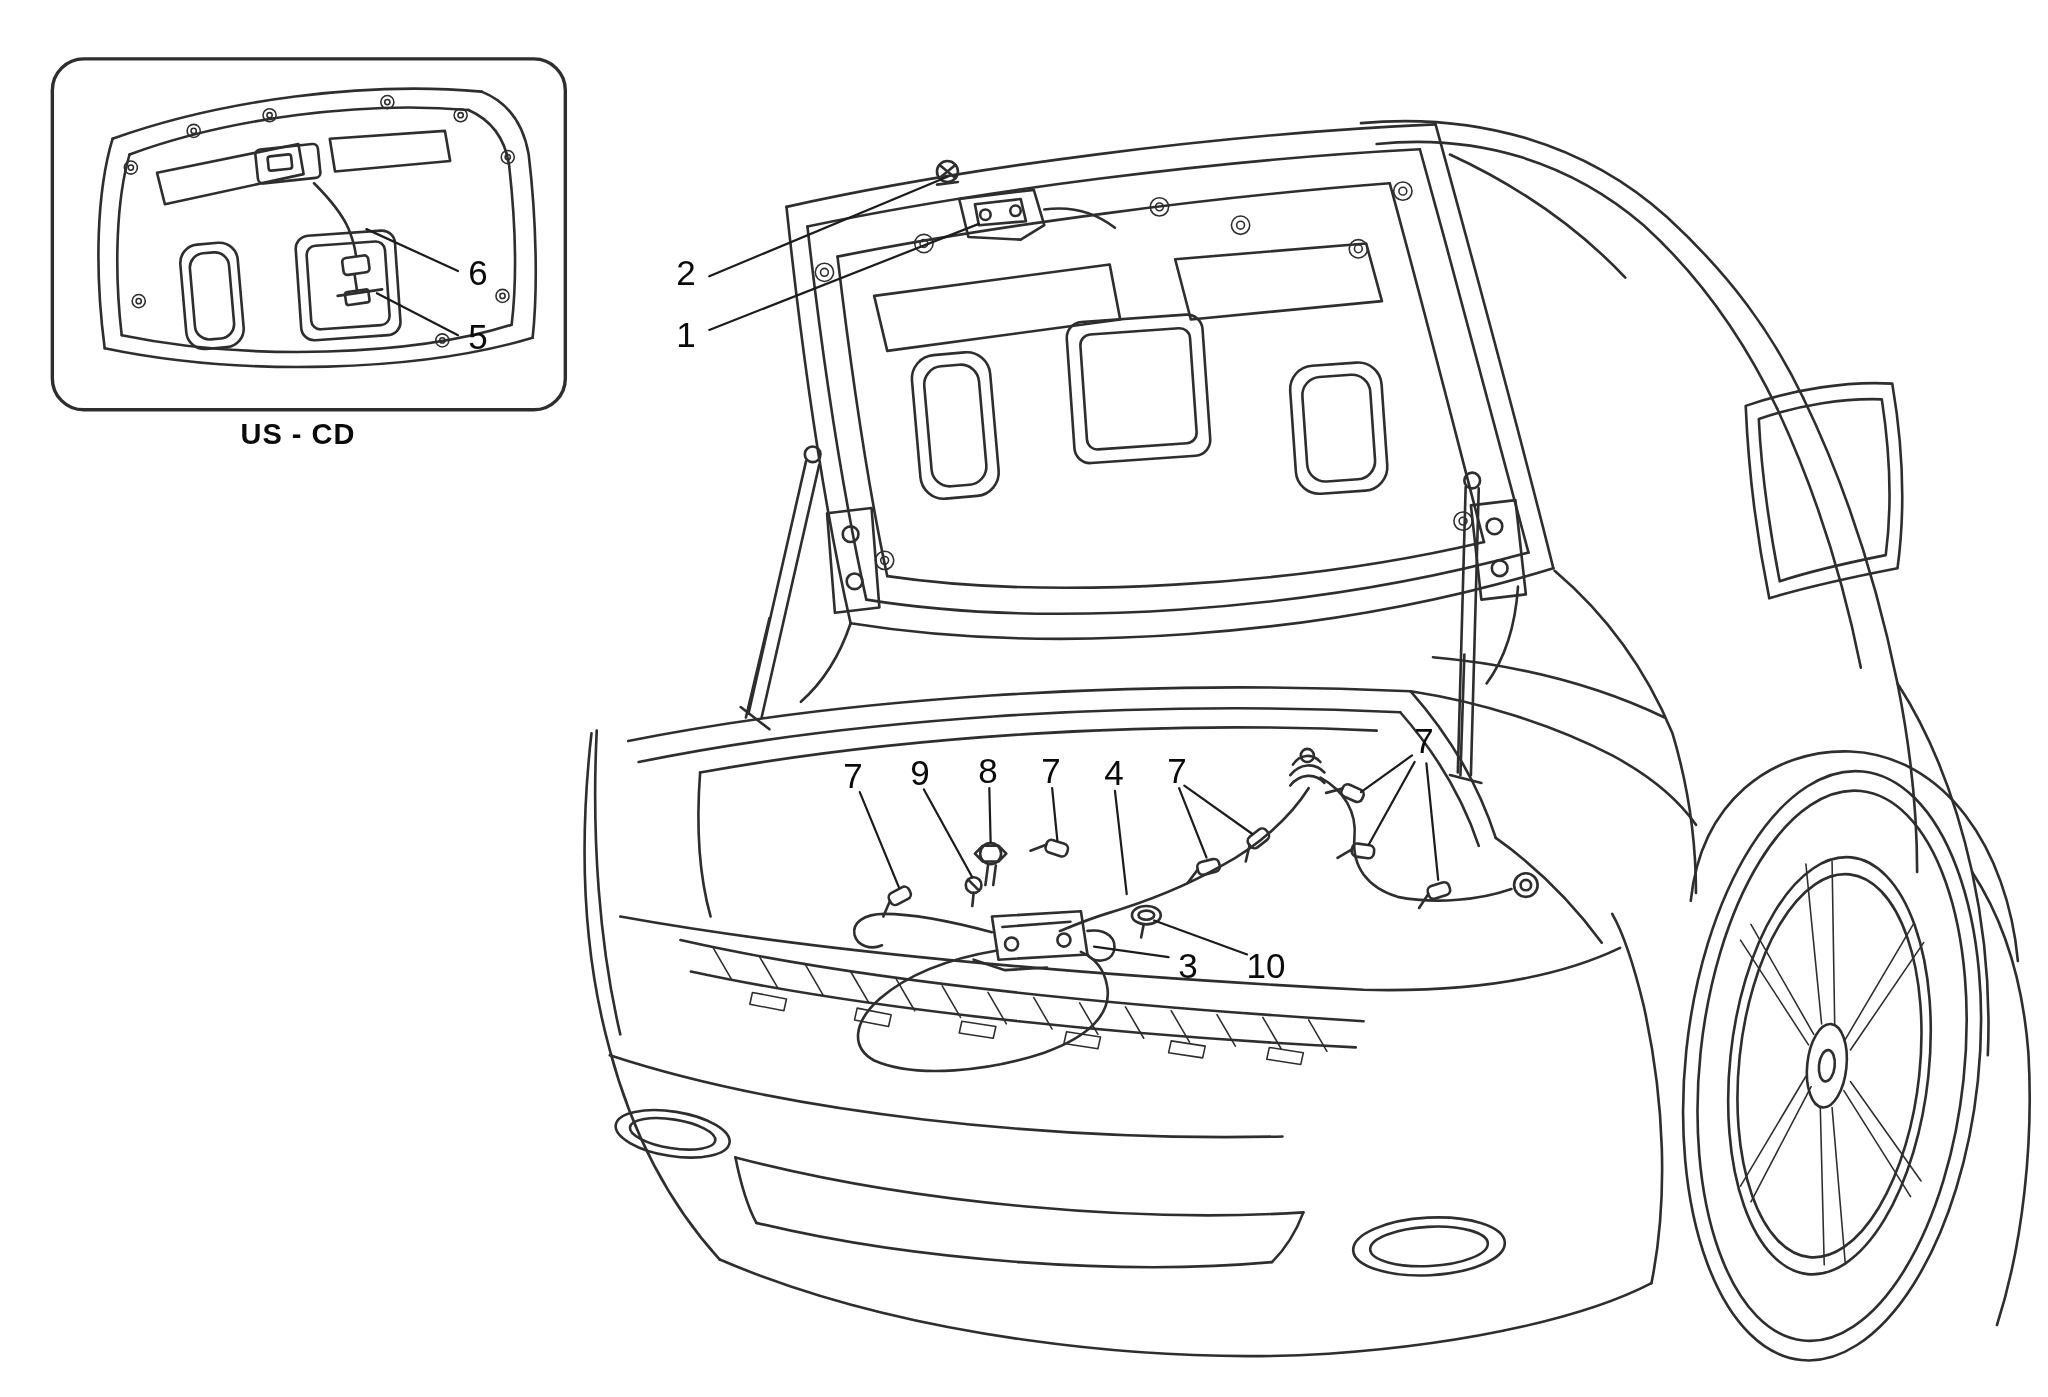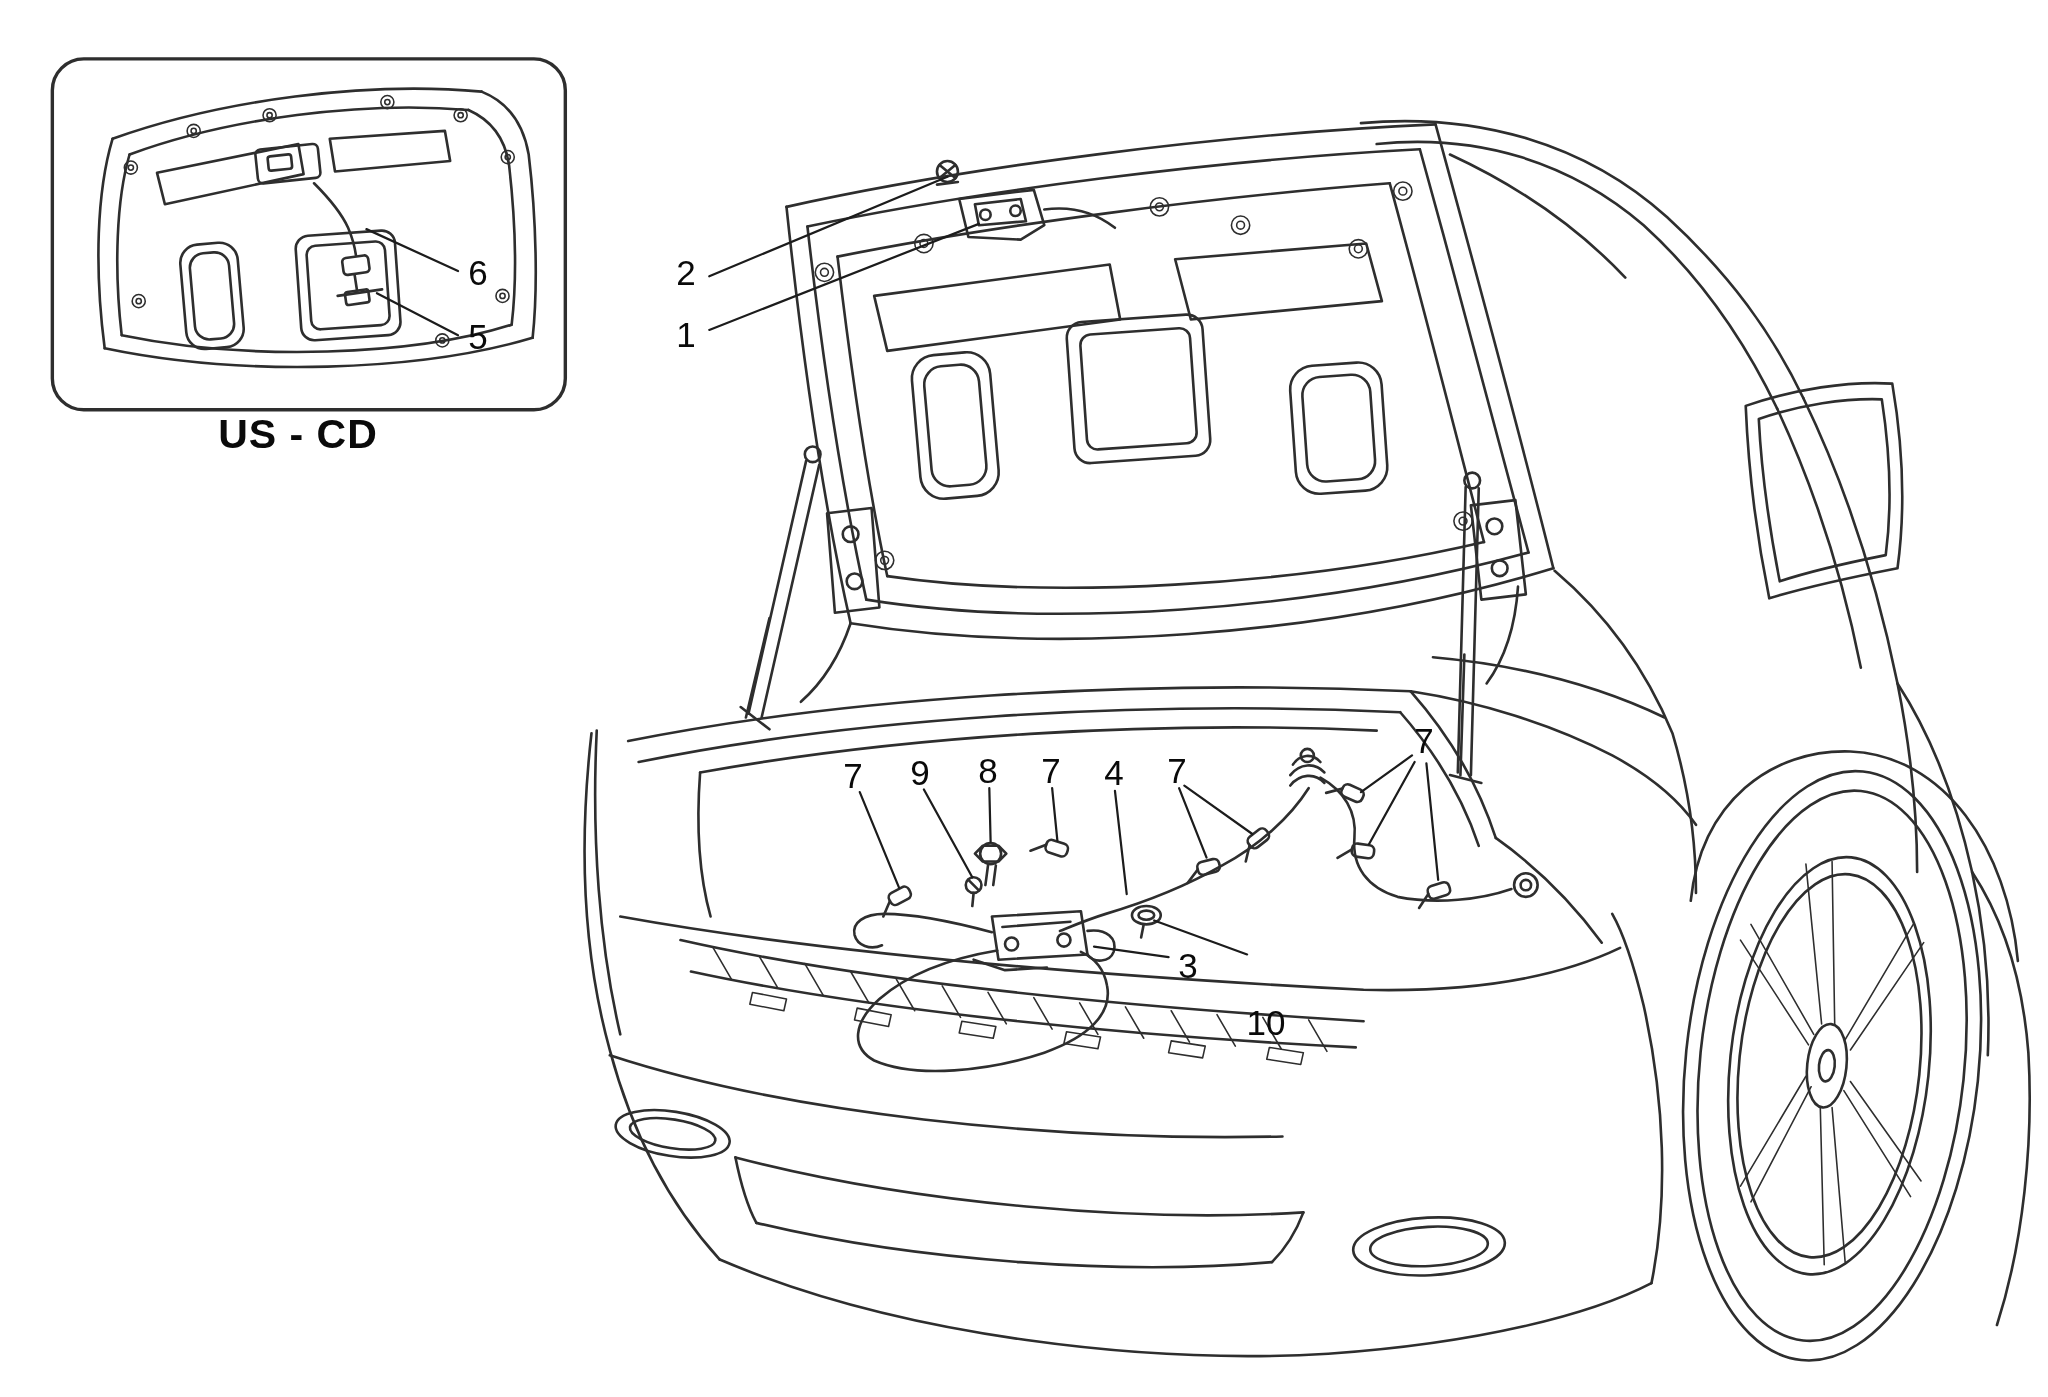--- a/index.html
+++ b/index.html
@@ -17,21 +17,21 @@
     transform: translate(-50%, -50%);
     font-size: 35px;
     color: #0a0a0a;
     line-height: 1;
     user-select: none;
     white-space: nowrap;
   }
   .inset-label {
     position: absolute;
     transform: translate(-50%, -50%);
-    font-size: 41px;
+    font-size: 29px;
     font-weight: 700;
     letter-spacing: 1px;
     color: #0a0a0a;
     white-space: nowrap;
   }
   svg .ln { fill: none; stroke: #2e2e2e; stroke-width: 2; stroke-linecap: round; stroke-linejoin: round; }
   svg .lt { fill: none; stroke: #2e2e2e; stroke-width: 1.2; stroke-linecap: round; stroke-linejoin: round; }
   svg .ld { fill: none; stroke: #1c1c1c; stroke-width: 1.7; stroke-linecap: round; }
   svg .bx { fill: none; stroke: #2e2e2e; stroke-width: 2.6; }
 </style>
@@ -319,17 +319,17 @@
   <div class="callout" style="left:478px; top:272px;">6</div>
   <div class="callout" style="left:478px; top:336px;">5</div>
   <div class="callout" style="left:853px; top:775px;">7</div>
   <div class="callout" style="left:920px; top:772px;">9</div>
   <div class="callout" style="left:988px; top:770px;">8</div>
   <div class="callout" style="left:1051px; top:770px;">7</div>
   <div class="callout" style="left:1114px; top:772px;">4</div>
   <div class="callout" style="left:1177px; top:770px;">7</div>
   <div class="callout" style="left:1424px; top:740px;">7</div>
   <div class="callout" style="left:1188px; top:965px;">3</div>
-  <div class="callout" style="left:1266px; top:1022px;">10</div>
+  <div class="callout" style="left:1266px; top:965px;">10</div>
 
   <div class="inset-label" style="left:298px; top:434px;">US - CD</div>
 
 </div>
 
 </body></html>

